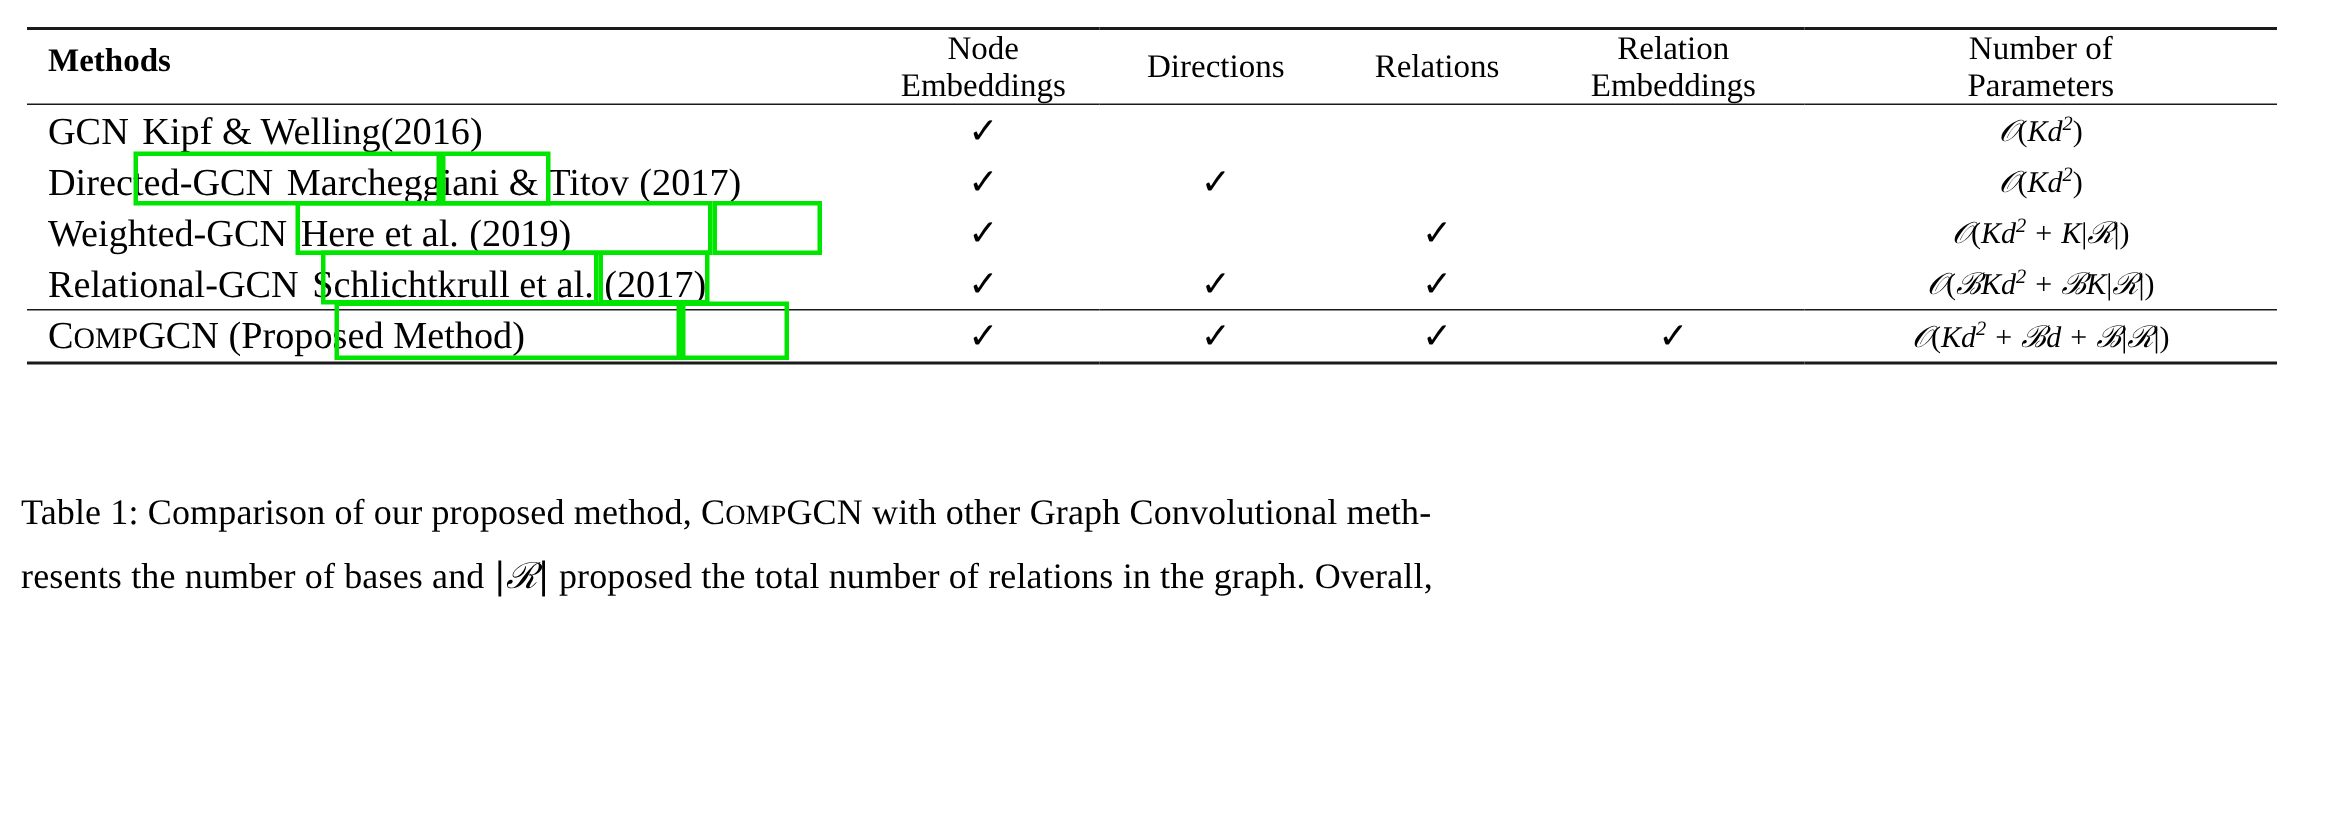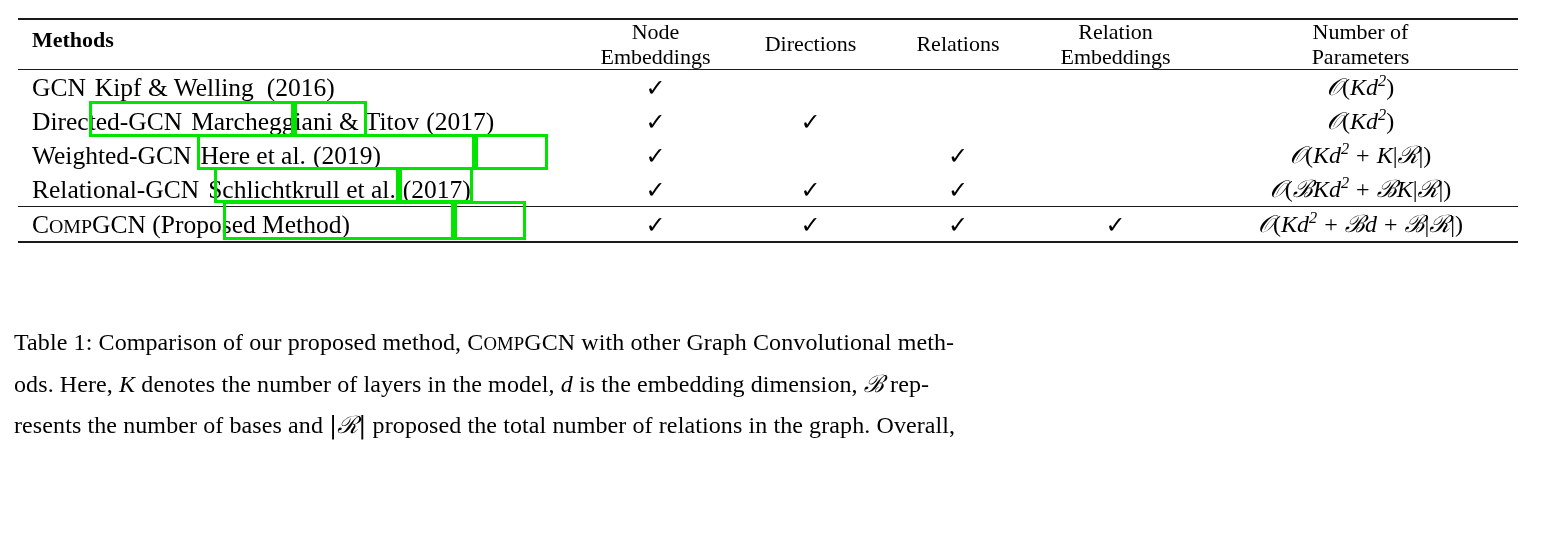--- a/index.html
+++ b/index.html
@@ -58,21 +58,21 @@
     font-size: 25.5px;
     height: 34px;
     text-align: center;
     line-height: 1.0;
   }
   .body-row td.method-cell {
     text-align: left;
     padding-left: 14px;
     white-space: nowrap;
   }
-  .body-row td.params-cell { font-size: 24px; }
+  .body-row td.params-cell { font-size: 20px; }
 
   .check { font-size: 24px; line-height: 1; display: inline-block; }
 
   
   .sc-small { font-size: 0.78em; }
 
   
   .mi { font-family: "Liberation Serif", "DejaVu Serif", serif; font-style: italic; }
   .cal { font-family: "DejaVu Serif", "Liberation Serif", serif; font-style: italic; }
   .sup { font-size: 0.68em; vertical-align: super; line-height: 0; }
@@ -138,21 +138,21 @@
           <span>Number of</span><br>
           <span>Parameters</span>
         </td>
       </tr>
 
       <tr class="rule-mid">
         <td colspan="6"></td>
       </tr>
 
       <tr class="body-row">
-        <td class="method-cell"><span>GCN</span><span style="margin-left:9px">Kipf &amp; Welling</span><span style="margin-left:13px">(2016)</span></td>
+        <td class="method-cell"><span>GCN</span><span style="margin-left:9px">Kipf &amp; Welling</span><span style="margin-left:0">(2016)</span></td>
         <td><span class="check">✓</span></td>
         <td><span class="check"></span></td>
         <td><span class="check"></span></td>
         <td><span class="check"></span></td>
         <td class="params-cell"><span class="cal">𝒪</span>(<span class="mi">K</span><span class="mi">d</span><span class="sup mi">2</span>)</td>
       </tr>
 
       <tr class="body-row">
         <td class="method-cell"><span>Directed-GCN</span><span style="margin-left:9px">Marcheggiani &amp; Titov</span><span style="margin-left:7px">(2017)</span></td>
         <td><span class="check">✓</span></td>
@@ -195,21 +195,20 @@
 
       <tr class="rule-bot">
         <td colspan="6"></td>
       </tr>
     </tbody>
       </table>
   </div>
 
   <div class="caption">
     <span class="ln"><span>Table 1: Comparison of our proposed method, C</span><span class="sc-small">OMP</span><span>GCN with other Graph Convolutional meth-</span></span>
-    <span class="ln"><span>ods.  Here, </span><span class="mi">K</span><span> denotes the number of layers in the model, </span><span class="mi">d</span><span> is the embedding dimension, </span><span class="cal">ℬ</span><span> rep-</span></span>
     <span class="ln"><span>resents the number of bases and </span><span class="cal">|ℛ|</span><span> proposed the total number of relations in the graph.  Overall,</span></span>
   </div>
 
   <div id="anno-layer">
       <div class="gbox" style="left: 89px; top: 101px; width: 205px; height: 36px; border-color: rgb(0, 229, 0);"></div>
       <div class="gbox" style="left: 294px; top: 101px; width: 73px; height: 36px; border-color: rgb(0, 229, 0);"></div>
       <div class="gbox" style="left: 197px; top: 134px; width: 278px; height: 36px; border-color: rgb(0, 229, 0);"></div>
       <div class="gbox" style="left: 475px; top: 134px; width: 73px; height: 36px; border-color: rgb(0, 229, 0);"></div>
       <div class="gbox" style="left: 214px; top: 167px; width: 185px; height: 36px; border-color: rgb(0, 229, 0);"></div>
       <div class="gbox" style="left: 399px; top: 167px; width: 74px; height: 36px; border-color: rgb(0, 229, 0);"></div>

